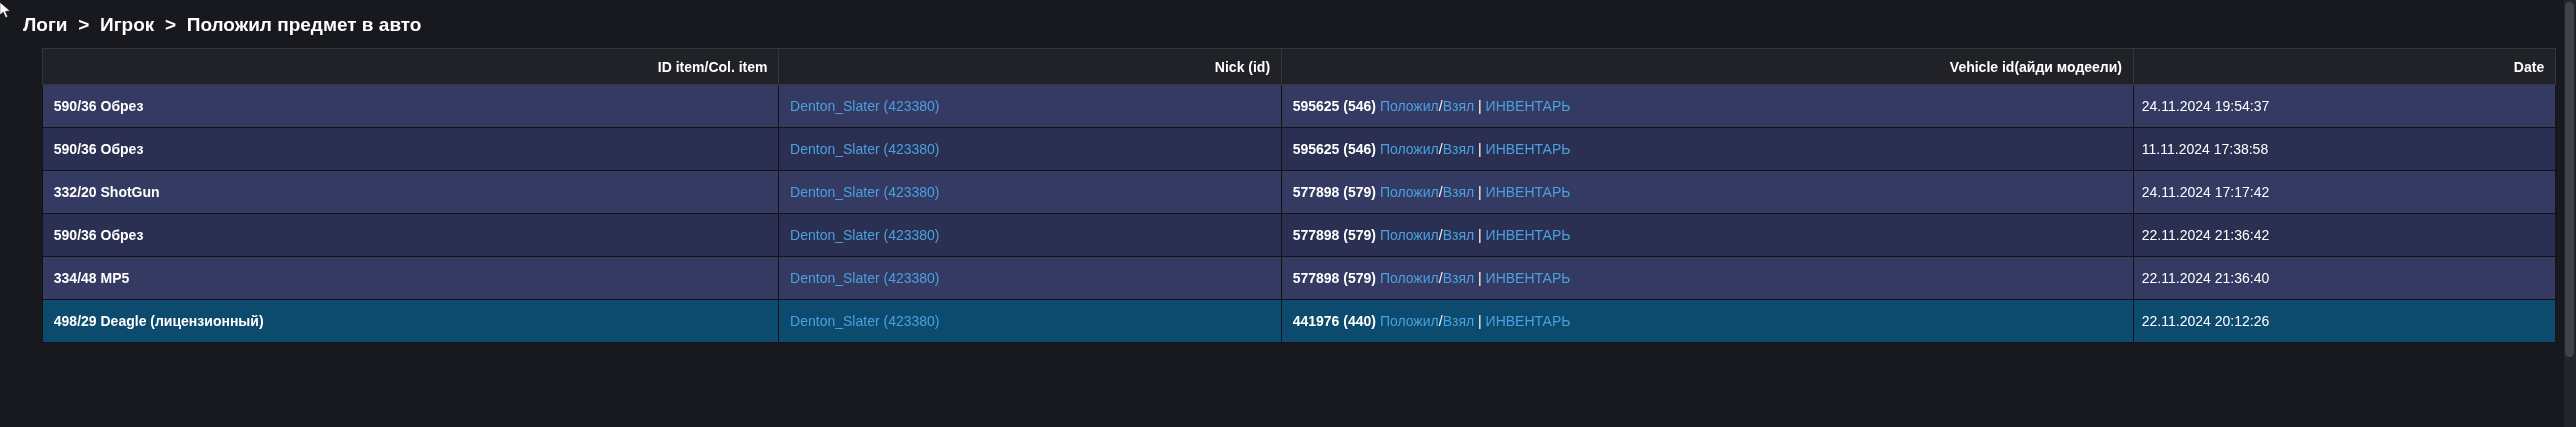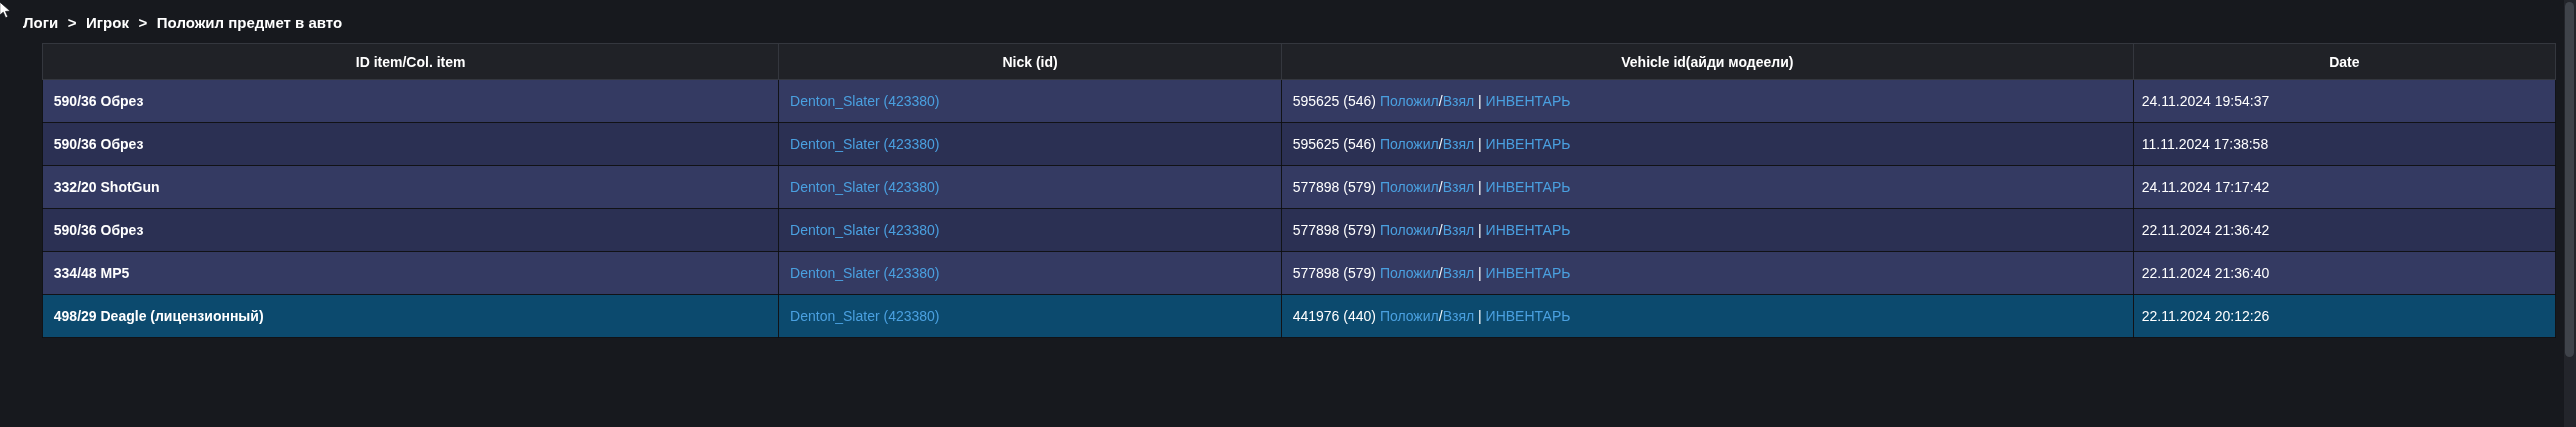--- a/index.html
+++ b/index.html
@@ -19,21 +19,21 @@
   .cursor {
     position: absolute;
     left: -1.5px;
     top: 2.3px;
     z-index: 10;
   }
 
   
   .breadcrumb {
     padding: 14px 0 0 23px;
-    font-size: 15px;
+    font-size: 19px;
     font-weight: bold;
     white-space: nowrap;
   }
   .breadcrumb .crumb { cursor: default; }
   .breadcrumb .sep { margin: 0 5.4px; font-weight: bold; }
 
   
   .table-wrap {
     margin: 12.4px 20px 0 42px;
   }
@@ -43,21 +43,21 @@
     font-size: 14px;
     table-layout: fixed;
   }
   col.c1 { width: 29.3%; }
   col.c2 { width: 20.0%; }
   col.c3 { width: 33.9%; }
   col.c4 { width: 16.8%; }
 
   thead th {
     background: #202227;
-    text-align: center;
+    text-align: right;
     font-weight: bold;
     padding: 9.3px 10.8px;
     border: 0.8px solid #34373e;
     line-height: 16px;
     white-space: nowrap;
     overflow: hidden;
   }
 
   tbody td {
     padding: 13px 10.8px;
@@ -66,21 +66,21 @@
     border-bottom: 0.8px solid rgba(0,0,0,0.25);
     border-left: 0.8px solid rgba(0,0,0,0.22);
     white-space: nowrap;
     overflow: hidden;
   }
   tbody tr:nth-child(odd)  { background: #343a62; }
   tbody tr:nth-child(even) { background: #2b3053; }
   tbody tr.highlight       { background: #0c4a6e; }
 
   td.item-cell { font-weight: bold; }
-  .vehicle-id  { font-weight: normal; }
+  .vehicle-id  { font-weight: bold; }
   td.date-cell { font-weight: normal; padding-left: 8px; }
 
   a.tbl-link {
     color: #4aa0e0;
     text-decoration: none;
     cursor: pointer;
   }
   .plain-sep { color: #ffffff; }
 
   

